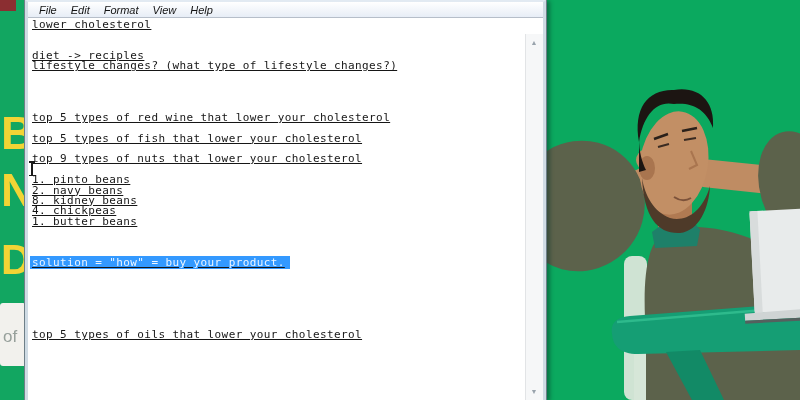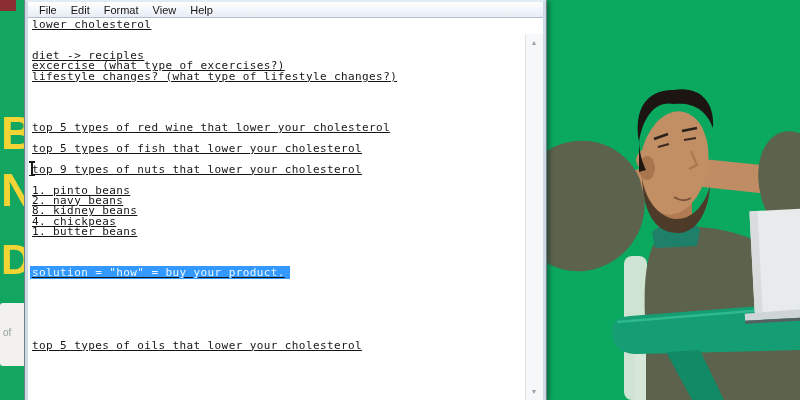--- a/index.html
+++ b/index.html
@@ -8,32 +8,32 @@
 
   
   .left-strip{position:absolute;left:0;top:0;width:25px;height:400px;overflow:hidden;background:#12a661;}
   .red-chip{position:absolute;left:0;top:0;width:16px;height:11px;background:#8b2e31;}
   .thumb-letter{position:absolute;left:1px;font-family:"Liberation Sans",sans-serif;
                 font-weight:bold;font-size:46px;line-height:1;color:#f2d435;letter-spacing:-3px;}
   .thumb-letter:nth-of-type(1){top:110px;}
   .thumb-letter:nth-of-type(2){top:167px;}
   .thumb-letter:nth-of-type(3){top:239px;font-size:42px;}
   .caption-box{position:absolute;left:0;top:303px;width:26px;height:63px;background:#f2f1ed;border-radius:3px;}
-  .caption-text{position:absolute;left:3px;top:24px;color:#97a09b;font-size:10px;}
+  .caption-text{position:absolute;left:3px;top:24px;color:#97a09b;font-size:17px;}
 
   
   .photo{position:absolute;left:546px;top:0;width:254px;height:400px;}
 
   
   .window{position:absolute;left:25px;top:0;width:521px;height:402px;box-sizing:border-box;
           background:#fff;border-left:3px solid #cfdbe4;border-right:3px solid #cfdbe4;
           border-top:2px solid #e2eaf2;
           box-shadow:0 0 0 1px #6e7f88, 5px 0 4px -1px rgba(8,52,40,.45);}
   .menubar{height:15px;background:linear-gradient(#ffffff,#e7edf6);
-           border-bottom:1px solid #b6bec9;display:flex;align-items:center;padding-left:4px;}
+           border-bottom:1px solid #b6bec9;display:flex;align-items:center;padding-left:4px;font-style:italic;}
   .menu-item{font-size:11px;line-height:14px;color:#141414;padding:0 7px;cursor:default;}
 
   .editor-wrap{position:absolute;left:0;top:16px;right:0;bottom:0;background:#fff;}
   .editor{position:absolute;left:0;top:0;right:17px;bottom:0;overflow:hidden;
           padding:2px 0 0 4px;font-family:"DejaVu Sans Mono","Liberation Mono",monospace;
           font-size:11px;letter-spacing:.4px;color:#161616;}
   .line{height:10.35px;line-height:10.35px;white-space:pre;text-decoration:underline;}
   .line .sel{background:#3399ff;color:#eef6ff;padding:0 5px 0 2px;margin-left:-2px;}
 
   .scrollbar{position:absolute;right:0;top:16px;bottom:0;width:17px;
@@ -121,21 +121,20 @@
         <span class="menu-item">Format</span>
         <span class="menu-item">View</span>
         <span class="menu-item">Help</span>
       </div>
     <div class="editor-wrap">
       <div class="editor" id="editor">
           <div class="line">lower cholesterol</div>
           <div class="line"></div>
           <div class="line"></div>
           <div class="line">diet -&gt; reciples</div>
-          <div class="line">excercise (what type of excercises?)</div>
           <div class="line">lifestyle changes? (what type of lifestyle changes?)</div>
           <div class="line"></div>
           <div class="line"></div>
           <div class="line"></div>
           <div class="line"></div>
           <div class="line">top 5 types of red wine that lower your cholesterol</div>
           <div class="line"></div>
           <div class="line">top 5 types of fish that lower your cholesterol</div>
           <div class="line"></div>
           <div class="line">top 9 types of nuts that lower your cholesterol</div>

